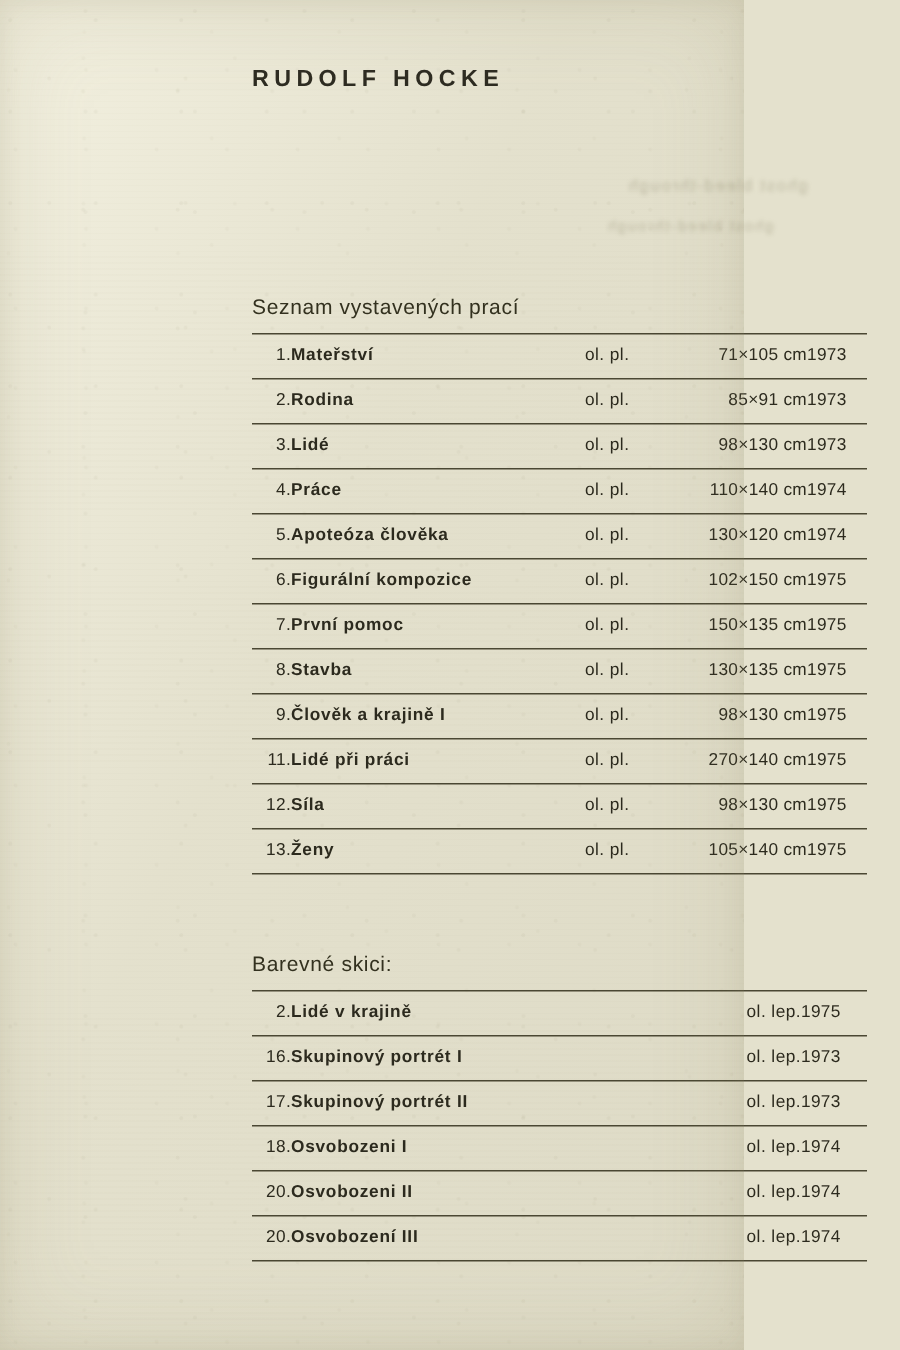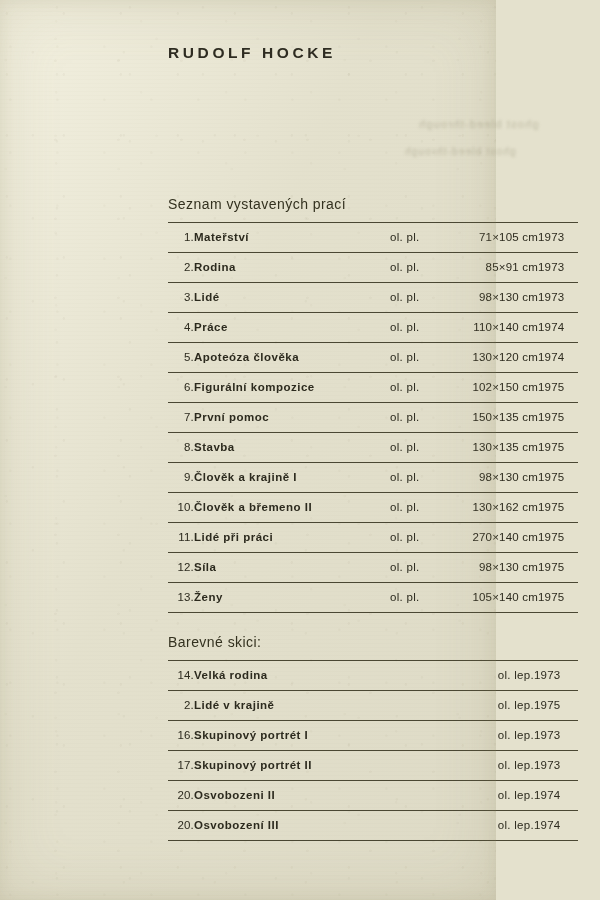--- a/index.html
+++ b/index.html
@@ -220,27 +220,20 @@
             <td class="year">1975</td>
           </tr>
           <tr>
             <td class="num">9.</td>
             <td class="title">Člověk a krajině I</td>
             <td class="tech">ol. pl.</td>
             <td class="dims">98×130 cm</td>
             <td class="year">1975</td>
           </tr>
           <tr>
-            <td class="num">10.</td>
-            <td class="title">Člověk a břemeno II</td>
-            <td class="tech">ol. pl.</td>
-            <td class="dims">130×162 cm</td>
-            <td class="year">1975</td>
-          </tr>
-          <tr>
             <td class="num">11.</td>
             <td class="title">Lidé při práci</td>
             <td class="tech">ol. pl.</td>
             <td class="dims">270×140 cm</td>
             <td class="year">1975</td>
           </tr>
           <tr>
             <td class="num">12.</td>
             <td class="title">Síla</td>
             <td class="tech">ol. pl.</td>
@@ -256,42 +249,42 @@
           </tr>
         </tbody>
     </table>
   </div>
 
   <div class="section" id="section-sketches">
     <div class="section-heading">Barevné skici:</div>
     <table class="listing" id="table-sketches">
       <tbody id="sketches-body">
           <tr>
-            <td class="num">14.</td>
-            <td class="title">Velká rodina</td>
-            <td class="tech">ol. lep.</td>
-            <td class="year">1973</td>
-          </tr>
-          <tr>
             <td class="num">2.</td>
             <td class="title">Lidé v krajině</td>
             <td class="tech">ol. lep.</td>
             <td class="year">1975</td>
           </tr>
           <tr>
             <td class="num">16.</td>
             <td class="title">Skupinový portrét I</td>
             <td class="tech">ol. lep.</td>
             <td class="year">1973</td>
           </tr>
           <tr>
             <td class="num">17.</td>
             <td class="title">Skupinový portrét II</td>
             <td class="tech">ol. lep.</td>
             <td class="year">1973</td>
+          </tr>
+          <tr>
+            <td class="num">18.</td>
+            <td class="title">Osvobozeni I</td>
+            <td class="tech">ol. lep.</td>
+            <td class="year">1974</td>
           </tr>
           <tr>
             <td class="num">20.</td>
             <td class="title">Osvobozeni II</td>
             <td class="tech">ol. lep.</td>
             <td class="year">1974</td>
           </tr>
           <tr>
             <td class="num">20.</td>
             <td class="title">Osvobození III</td>

